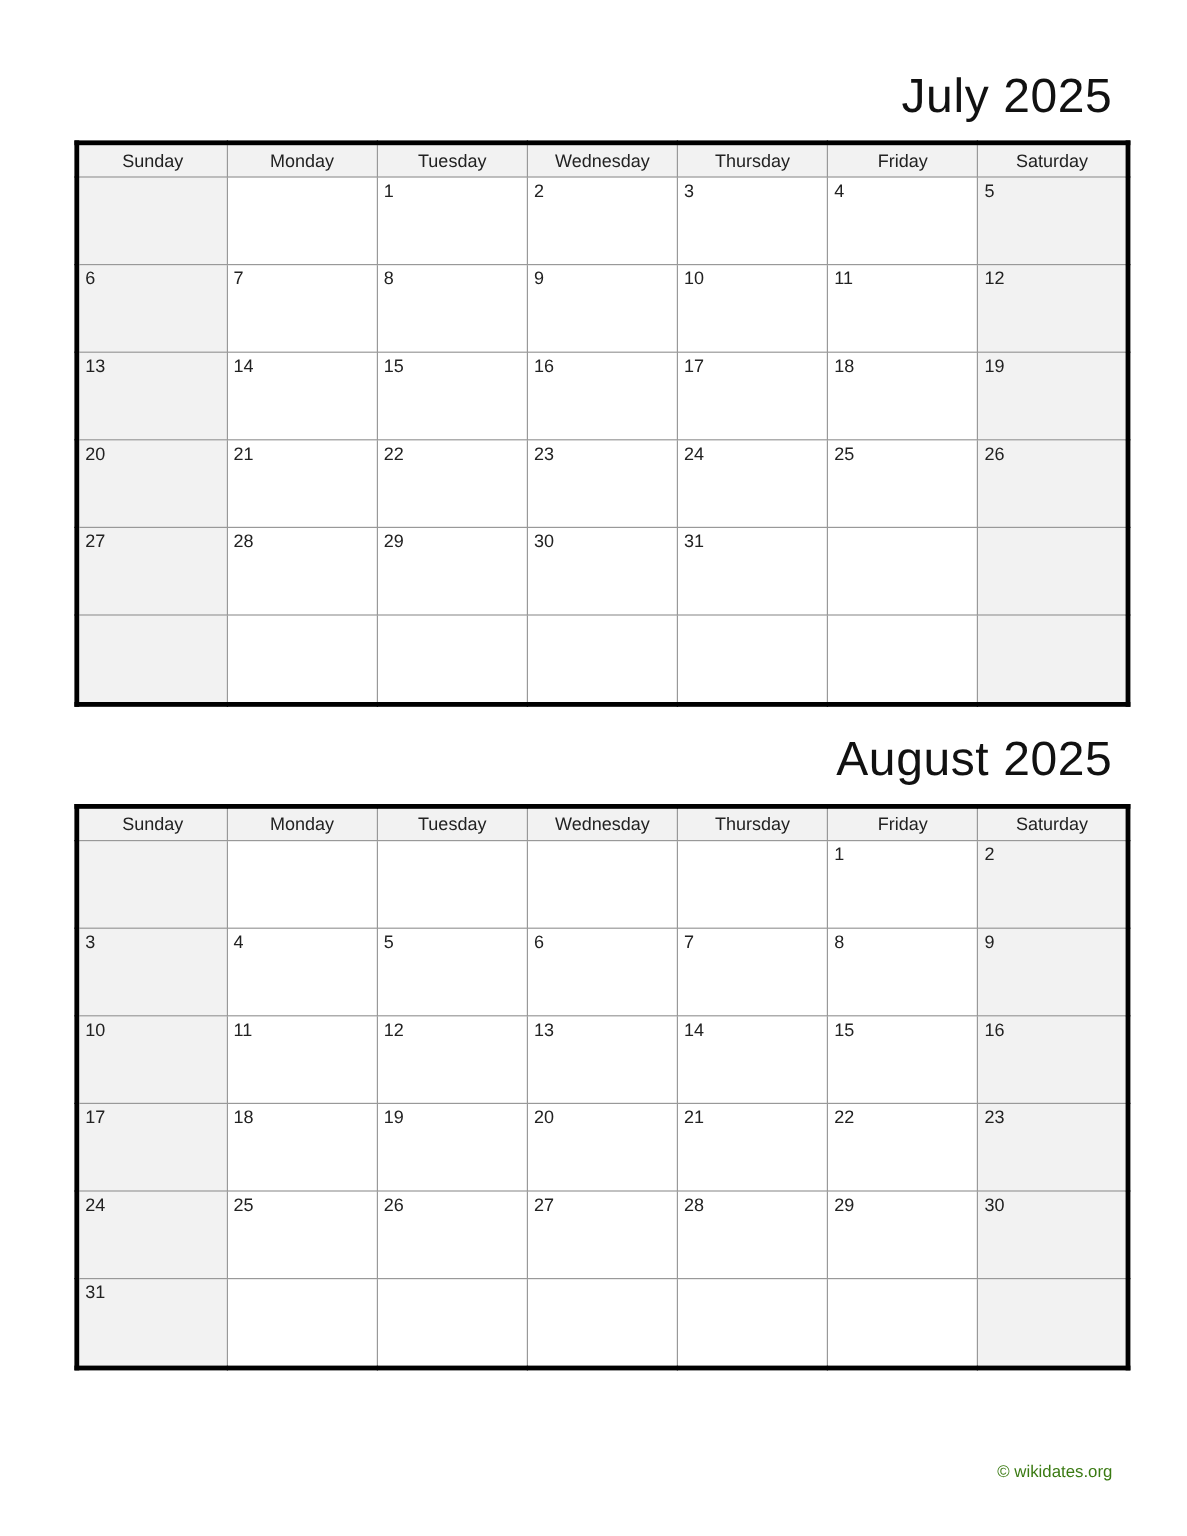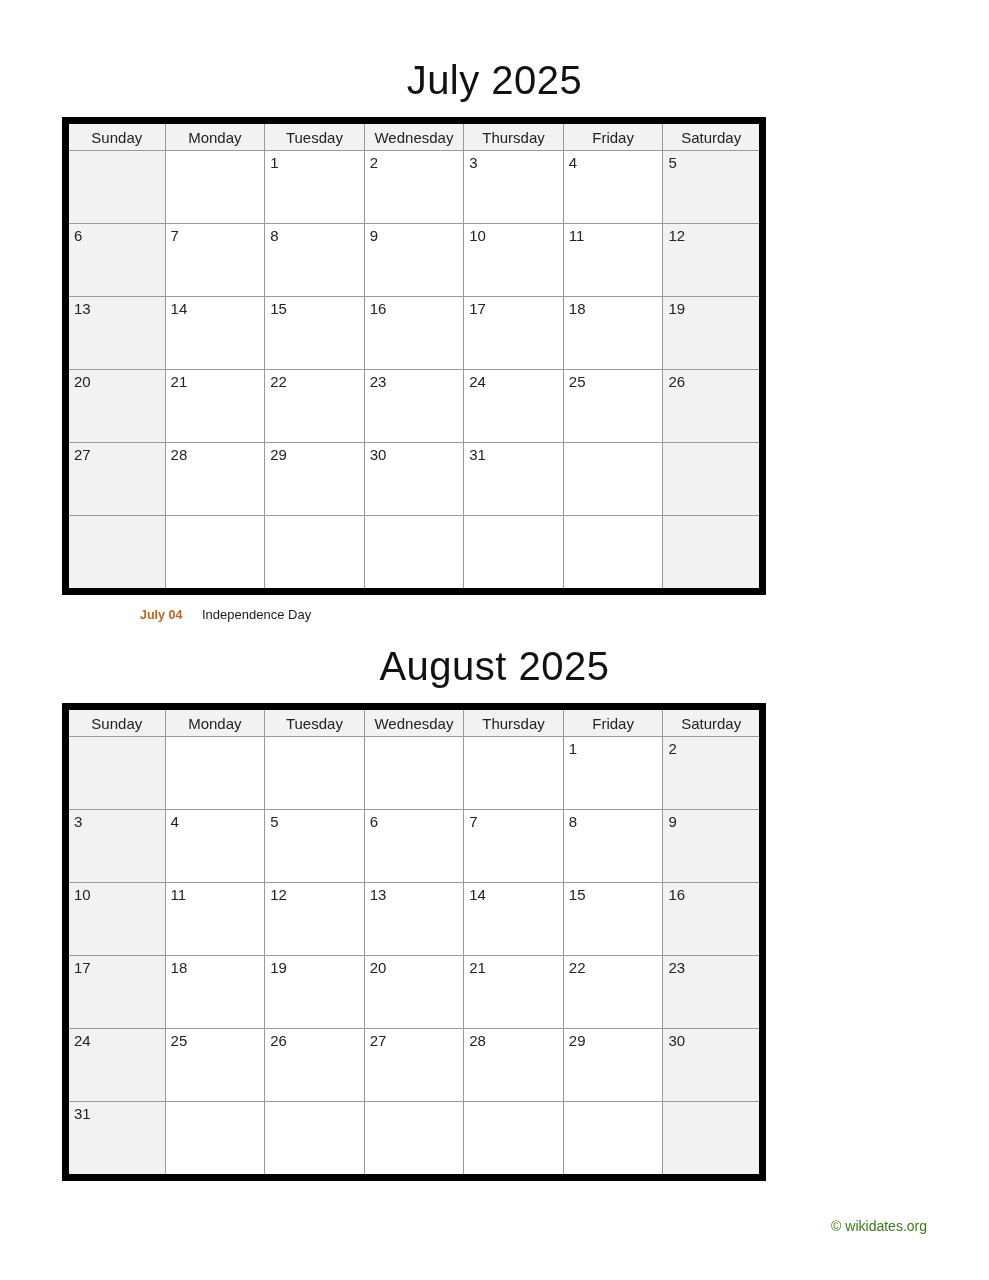--- a/index.html
+++ b/index.html
@@ -20,34 +20,34 @@
     height: 1280px;
     box-sizing: border-box;
   }
 
   .month-block {
     width: 865px;
     margin: 0 auto;
   }
 
   .month-title {
-    text-align: center;
+    text-align: right;
     font-size: 40px;
     font-weight: normal;
     letter-spacing: 0.5px;
     color: #111111;
     margin: 0;
     padding: 0;
   }
 
   table.cal {
     border-collapse: collapse;
     table-layout: fixed;
-    width: 704px;
-    border: 7px solid #000000;
+    width: 880px;
+    border: 4px solid #000000;
     padding-left: 36px;
   }
   table.cal th {
     border: 1px solid #999999;
     background: #f2f2f2;
     font-size: 15px;
     font-weight: normal;
     height: 26px;
     text-align: center;
     color: #222222;
@@ -177,24 +177,20 @@
           <td></td>
           <td></td>
           <td></td>
           <td></td>
           <td class="weekend"></td>
         </tr>
       </tbody>
     </table>
   </div>
 
-  <div class="holiday-row">
-    <span class="holiday-date">July 04</span>
-    <span class="holiday-name">Independence Day</span>
-  </div>
 
   <div class="gap-between"></div>
 
   <div class="month-block">
     <h1 class="month-title">August 2025</h1>
     <div class="gap-after-title"></div>
     <table class="cal">
       <thead>
         <tr>
           <th>Sunday</th>

